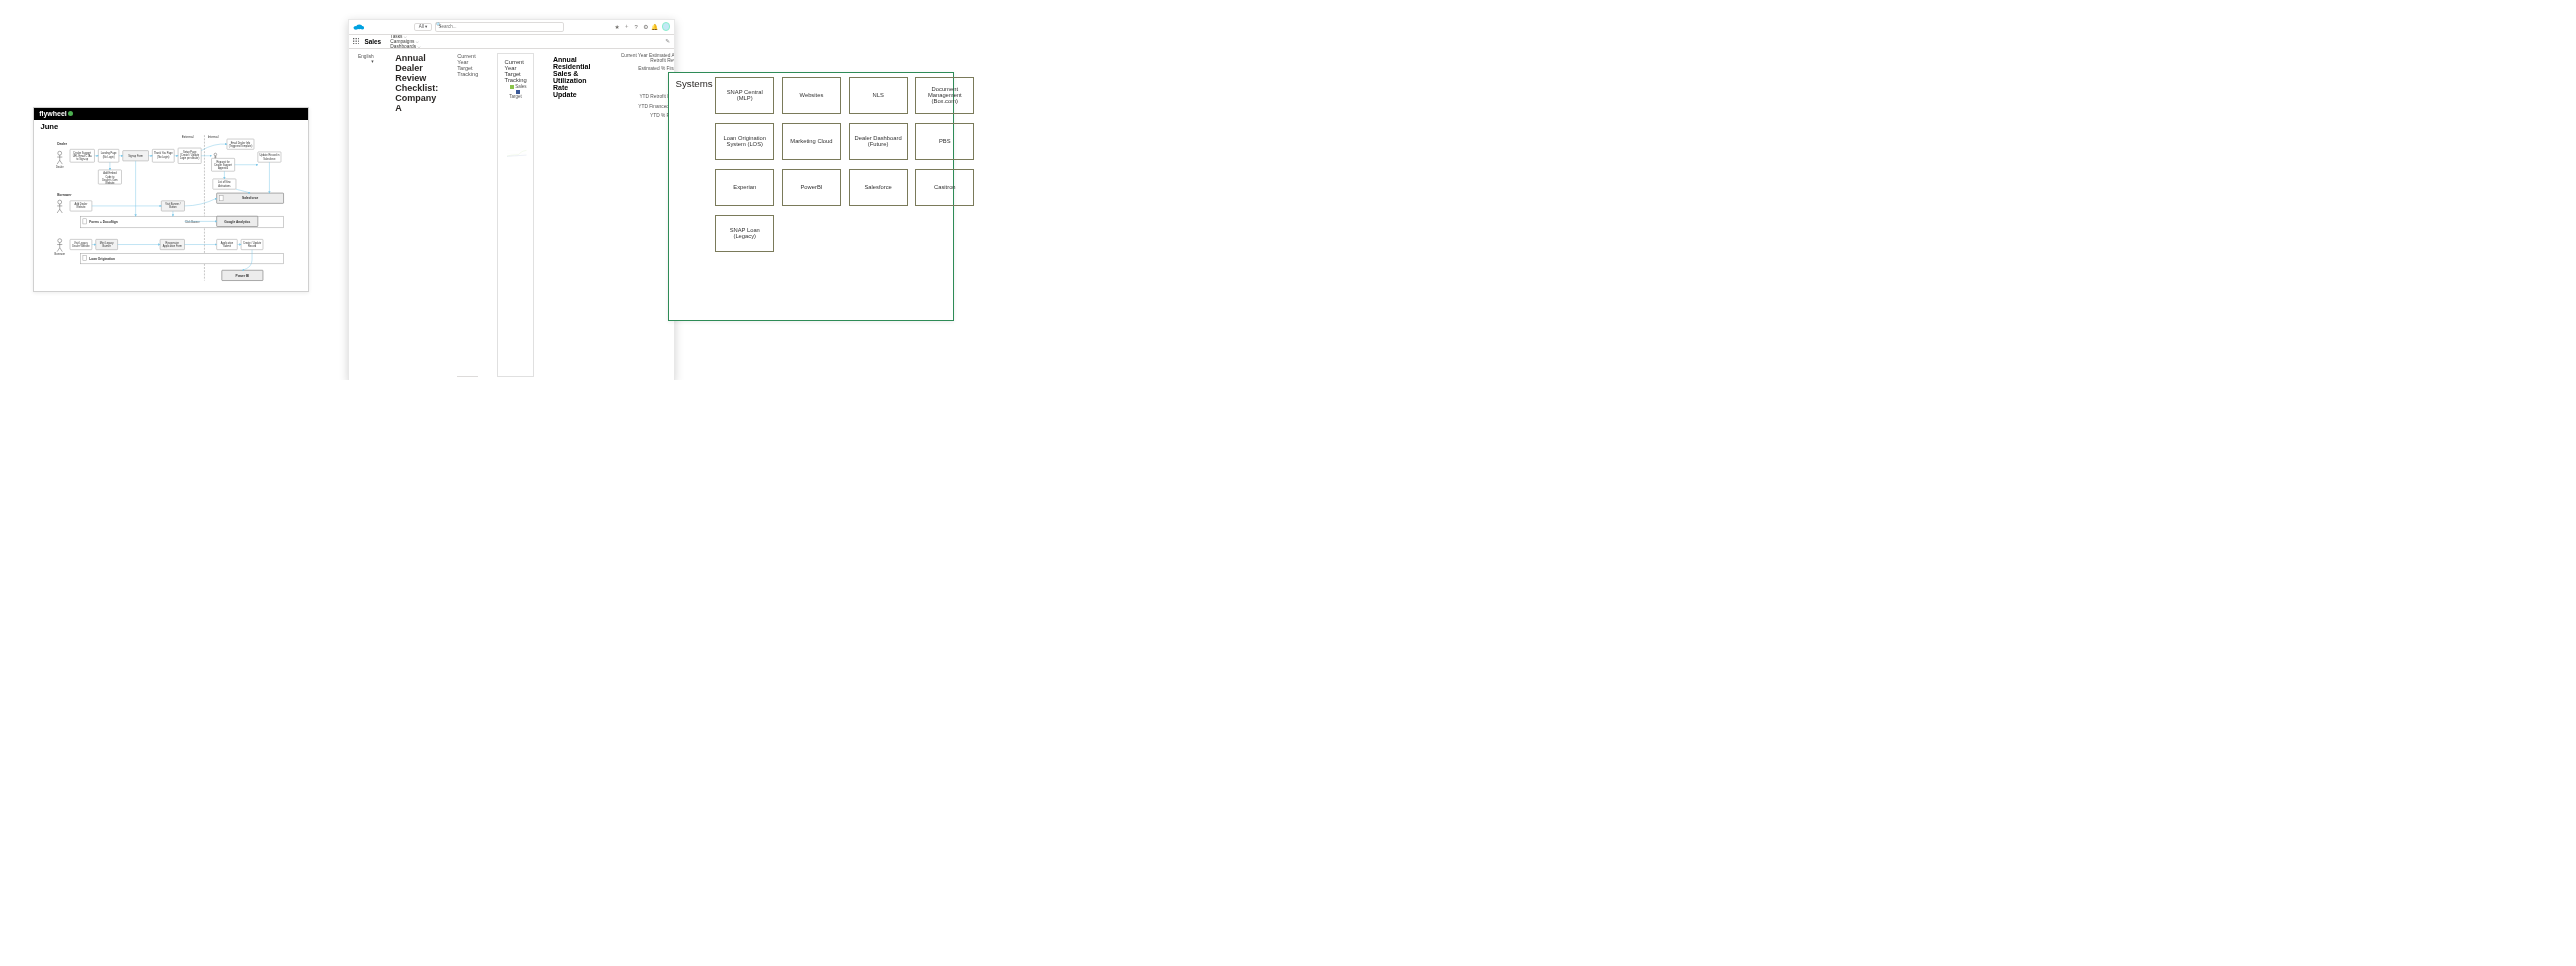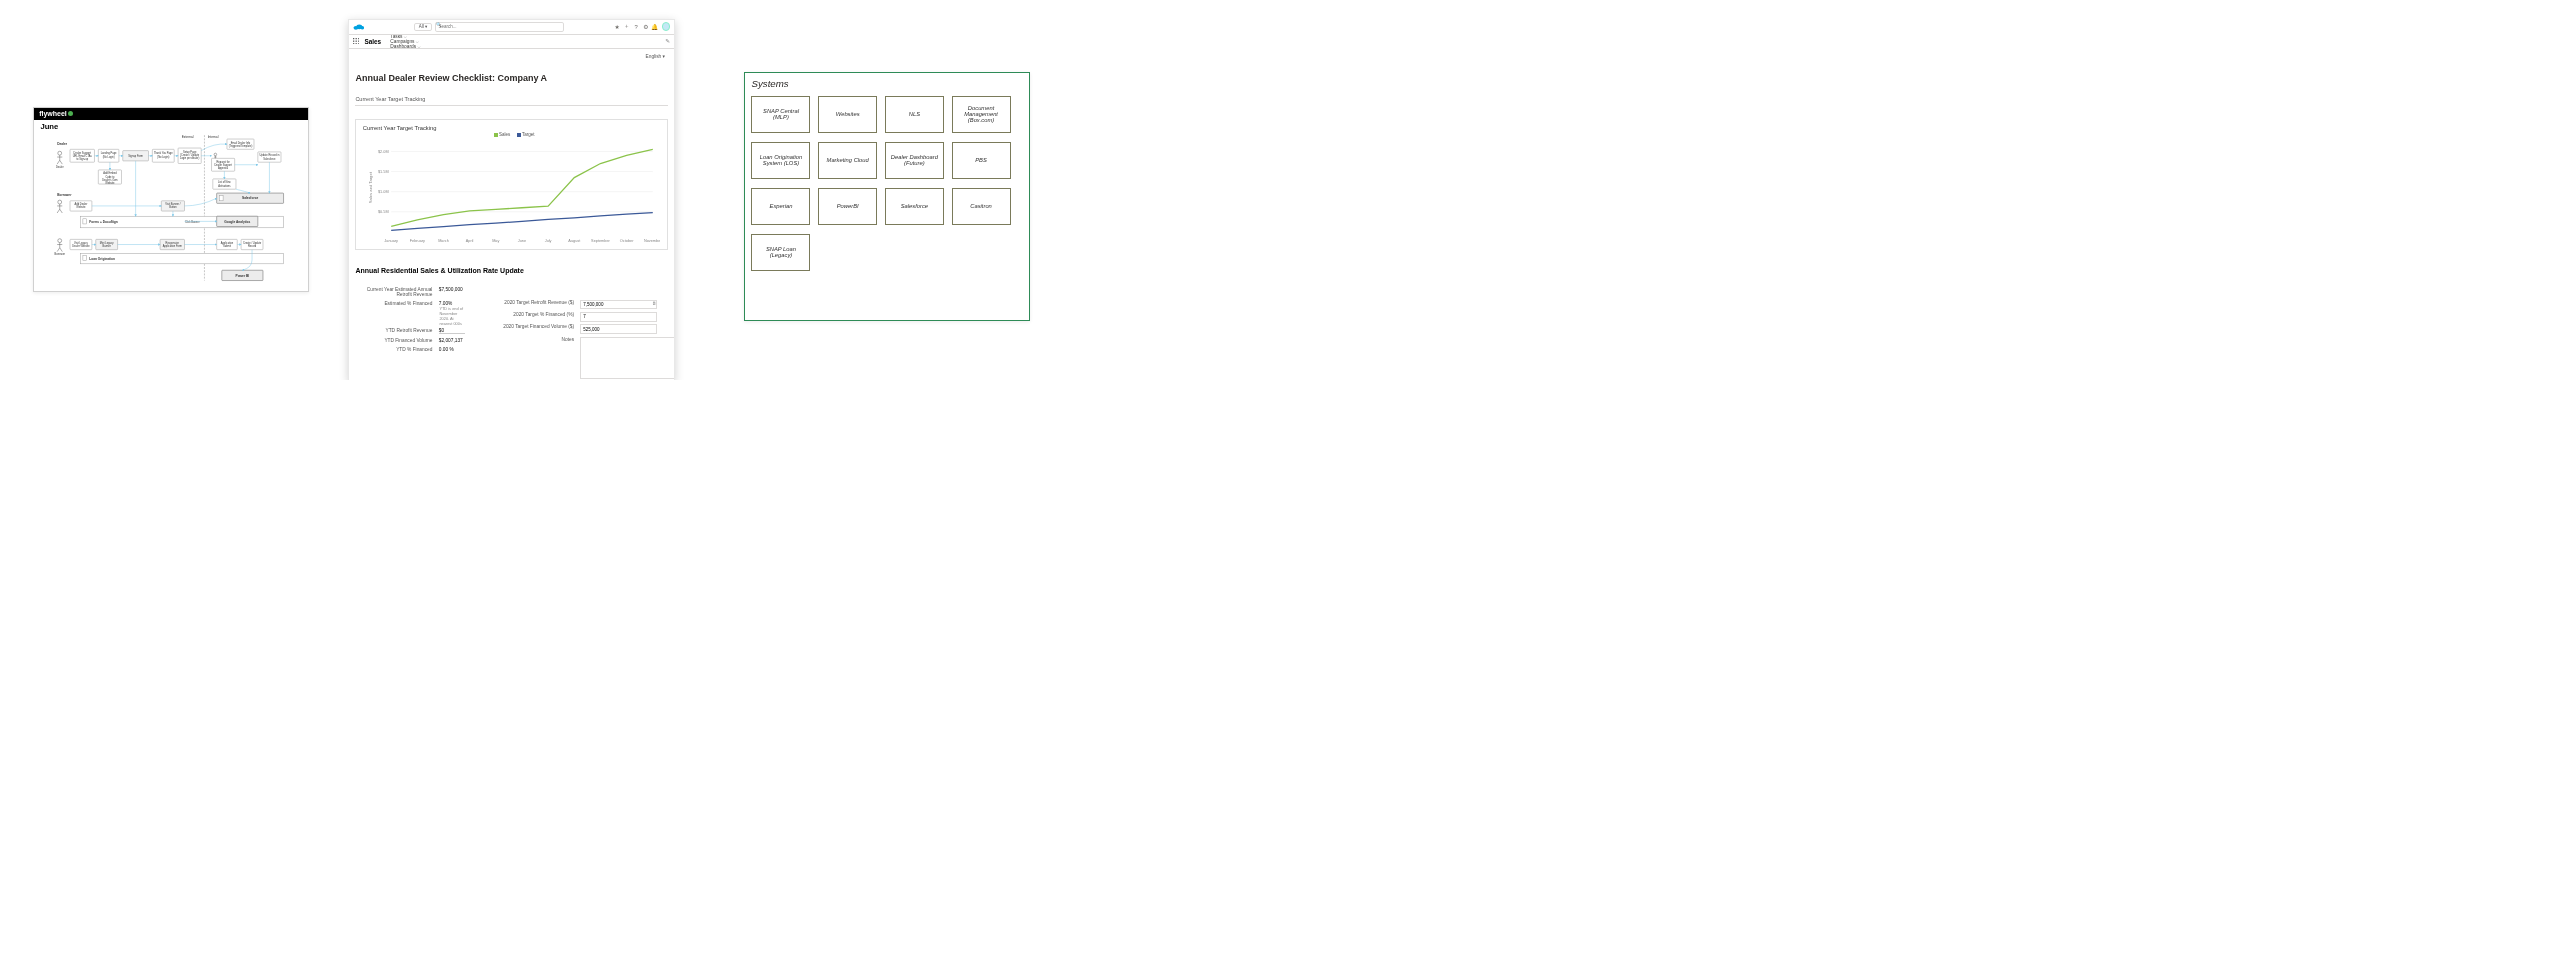--- a/index.html
+++ b/index.html
@@ -51,21 +51,21 @@
   .sf-hicons span { width:6.4px; height:6.4px; display:inline-flex; align-items:center; justify-content:center; color:#706e6b; }
   .sf-avatar-badge { width:8.4px; height:8.4px; border-radius:50%; background:#c3e8f5; border:0.6px solid #8ec; }
 
   .sf-nav { height:13px; border-bottom:0.6px solid var(--sf-border); display:flex; align-items:center; padding:0 3.9px; gap:5.2px; overflow:hidden; }
   .sf-waffle { width:6.4px; height:6.4px; display:inline-block; }
   .sf-appname { font-weight:bold; font-size:6.4px; margin-right:3.9px; }
   .sf-tab { font-size:4.8px; color:#3e3e3c; display:flex; align-items:center; gap:1.3px; white-space:nowrap; }
   .sf-tab .chev { font-size:3.9px; color:#888; }
   .sf-nav .spacer { flex:1; }
 
-  .sf-body { flex:1; overflow:hidden; padding:3.9px 6.4px; display:flex; flex-direction:column; gap:13px; }
+  .sf-body { flex:1; overflow:hidden; padding:3.9px 6.4px; display:flex; flex-direction:row; gap:19px; }
   .sf-langrow { text-align:right; font-size:4.8px; color:#555; padding:1.3px 2.6px; }
   .sf-h1 { font-size:9px; font-weight:600; color:#2b2826; }
   .sf-section { font-size:5.5px; color:#555; border-bottom:0.6px solid var(--sf-border); padding-bottom:2.6px; }
   .sf-chartbox { border:0.6px solid #e0e0e0; padding:5.2px 6.4px 2.6px; }
   .sf-chart-title { font-size:5.8px; color:#333; margin-bottom:1.3px; }
   .sf-legend { text-align:center; font-size:4.5px; color:#555; }
   .sf-legend .sw { display:inline-block; width:3.9px; height:3.9px; vertical-align:middle; margin:0 1.3px 0 5.2px; }
   .sf-chart-svg { width:100%; height:109px; display:block; }
   .axis-text { font-size:6px; fill:#888; }
   .grid-line { stroke:#eee; stroke-width:1; }
@@ -75,27 +75,26 @@
   .sf-formgrid { display:grid; grid-template-columns: 1fr 1fr; gap:2.6px 19.3px; font-size:4.8px; color:#3e3e3c; }
   .sf-kv { display:flex; gap:6.4px; align-items:flex-start; }
   .sf-kv .k { width:77px; text-align:right; color:#555; }
   .sf-kv .v { color:#111; }
   .sf-note { font-size:3.9px; color:#888; padding-left:84px; }
   .sf-input { border:0.6px solid var(--sf-border); height:7.7px; width:71px; font-size:4.5px; padding:0 1.9px; }
   .sf-textarea { border:0.6px solid var(--sf-border); height:36px; width:109px; font-size:4.5px; }
 
   
   .sys-card {
-    position:absolute; left:744px; top:72px; width:274px; height:238px;
+    position:absolute; left:668px; top:72px; width:274px; height:238px;
     border:1.3px solid var(--panel-border-green);
     background:#fff;
-    display:flex; flex-direction:column;
+    display:flex; flex-direction:row;
     box-shadow: 0 1.3px 3.9px rgba(0,0,0,.08);
     padding:3.9px 5.2px 5.2px;
-    font-style:italic;
   }
   .sys-title { font-size:9.7px; color:#2b2826; margin:1.3px 1.3px 6.4px; }
   .sys-grid { display:grid; grid-template-columns: repeat(4, 59px); grid-auto-rows:37px; gap:9px 7.7px; padding-left:1.3px; }
   .sys-box { border:0.6px solid #7a7a5a; display:flex; align-items:center; justify-content:center; text-align:center; font-size:5.8px; color:#333; padding:2.6px; }
 </style>
 </head>
 <body>
 
 <div class="stage">
 

